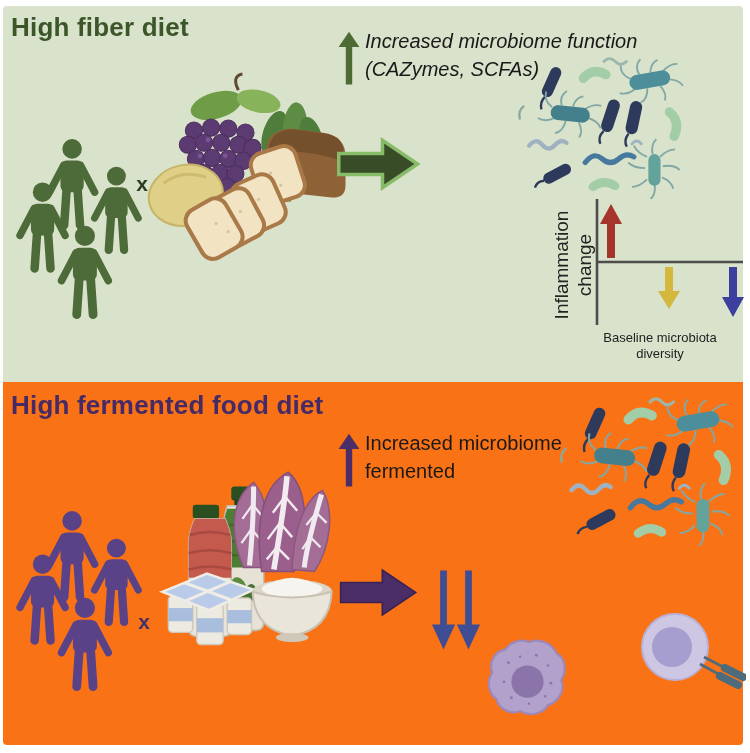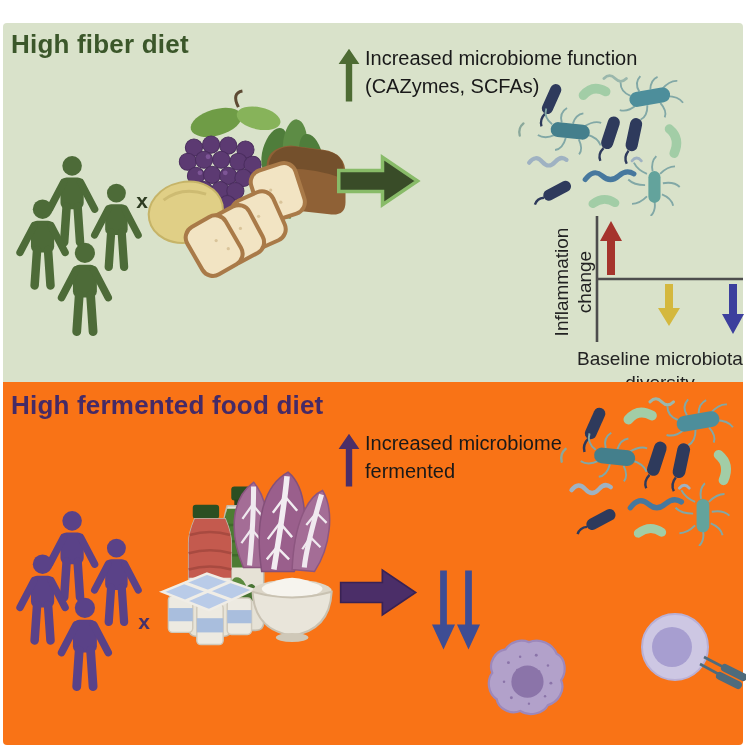--- a/index.html
+++ b/index.html
@@ -1,36 +1,36 @@
 <!DOCTYPE html>
 <html><head>
 <meta charset="utf-8">
 <style>
   html,body{margin:0;padding:0;background:#ffffff;}
   #canvas{
     position:relative;width:750px;height:753px;background:#ffffff;overflow:hidden;
     font-family:"Liberation Sans", sans-serif;color:#1a1a1a;
   }
   .panel{position:absolute;left:3px;width:740px;}
-  #fiber-panel{top:6px;height:376px;background:#d9e2ca;border-radius:4px 4px 0 0;margin-top:17px;}
+  #fiber-panel{top:6px;height:376px;background:#d9e2ca;border-radius:4px 4px 0 0;}
   #fermented-panel{top:382px;height:363px;background:#f97316;border-radius:0 0 4px 4px;}
   .abs{position:absolute;}
   .pre{white-space:pre-line;}
   .panel-title{font-size:26px;font-weight:bold;letter-spacing:0.2px;}
   #fiber-panel .panel-title{color:#3b572a;}
   #fermented-panel .panel-title{color:#452a66;}
   .note{font-size:20px;line-height:1.38;color:#191919;}
   .mult{font-size:21px;font-weight:bold;}
   #fiber-panel .mult{color:#2e3c22;}
   #fermented-panel .mult{color:#46306a;}
   .chart-ylabel{
     width:134px;height:48px;font-size:19px;line-height:1.22;text-align:center;
     transform:rotate(-90deg);transform-origin:center center;color:#222;
   }
-  .chart-xlabel{font-size:19px;line-height:1.25;text-align:center;color:#222;}
+  .chart-xlabel{font-size:13px;line-height:1.25;text-align:center;color:#222;}
   svg{display:block;}
 </style>
 </head>
 <body>
 
 <div id="canvas">
 
   <svg width="0" height="0" style="position:absolute" aria-hidden="true">
     <defs>
       <symbol id="person" viewBox="0 0 100 150">
@@ -126,21 +126,21 @@
   </svg>
 
   <section class="panel" id="fiber-panel">
 
     <div class="abs panel-title" style="left:8px;top:6px;">High fiber diet</div>
 
     <svg class="abs" style="left:334px;top:20px;color:#4d6b33;" width="24" height="66" viewBox="0 0 30 68">
       <use href="#up-arrow"></use>
     </svg>
 
-    <div class="abs note pre" style="left:362px;top:22px;width:345px;">Increased microbiome function
+    <div class="abs note pre" style="left:362px;top:22px;width:345px;font-style:italic;">Increased microbiome function
 (CAZymes, SCFAs)</div>
 
     <svg class="abs" style="left:510px;top:48px;" width="180" height="145" viewBox="0 0 190 155">
       <use href="#bacteria"></use>
     </svg>
 
     <svg class="abs" style="left:8px;top:132px;color:#4d6b38;" width="135" height="192" viewBox="0 0 135 195">
       <use href="#people-group"></use>
     </svg>
 

